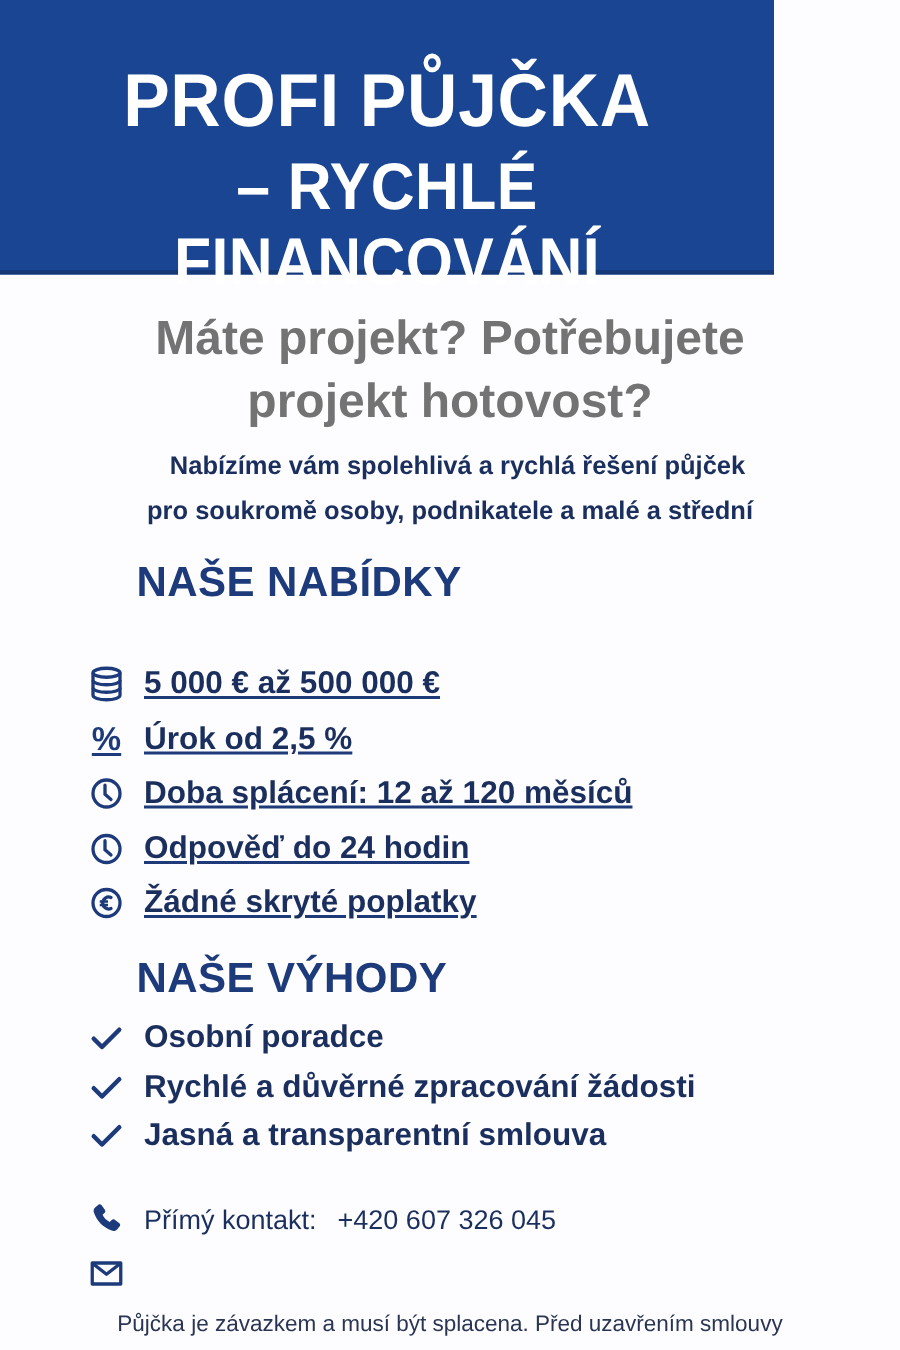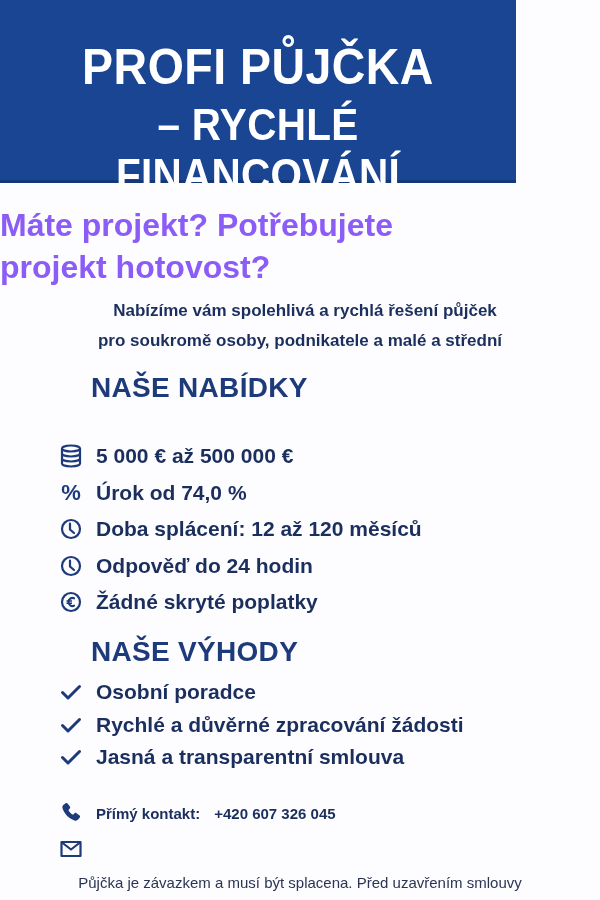--- a/index.html
+++ b/index.html
@@ -18,49 +18,49 @@
       transform: scaleX(0.93);
     }
     .header .line2 {
       position: absolute; left: 0; right: 0; top: 100px;
       font-size: 44px; font-weight: bold; letter-spacing: 0.3px;
       transform: scaleX(0.92);
     }
 
     .subtitle {
       position: absolute; left: 0; right: 0; top: 204px;
-      font-size: 32px; font-weight: bold; line-height: 42px;
-      color: #8b5cf6;
+      text-align: center; font-size: 32px; font-weight: bold; line-height: 42px;
+      color: #737373;
     }
     .intro {
       position: absolute; left: 0; right: 0; top: 296px;
       text-align: center; font-size: 17px; font-weight: bold; line-height: 30px;
       color: #1b2f5e;
     }
     .intro .l1 { padding-left: 10px; }
 
     .section-title {
       position: absolute; left: 91px;
       font-size: 28px; font-weight: bold; color: #1d3a7a; letter-spacing: 0.3px;
     }
     .offers-title { top: 372px; }
     .benefits-title { top: 636px; }
 
     .list { position: absolute; left: 58px; list-style: none; }
     .list li { height: 36.5px; display: flex; align-items: center; }
     .list .ico { width: 26px; height: 26px; margin-right: 12px; display: flex; align-items: center; justify-content: center; color: #1d3a7a; }
     .list .txt { font-size: 21px; font-weight: bold; color: #1b2f5e; white-space: nowrap; }
-    .offers-list { top: 438px; }
+    .offers-list { top: 438px; text-decoration: underline; }
     .benefits-list { top: 676px; }
     .benefits-list li { height: 32.5px; }
 
     .contact { position: absolute; left: 58px; top: 795px; list-style: none; }
     .contact li { height: 36px; display: flex; align-items: center; }
     .contact .ico { width: 26px; height: 26px; margin-right: 12px; display: flex; align-items: center; justify-content: center; }
-    .contact .txt { font-size: 15px; font-weight: bold; color: #1b2f5e; white-space: nowrap; }
+    .contact .txt { font-size: 18px; font-weight: normal; color: #1b2f5e; white-space: nowrap; }
     .contact .lbl { margin-right: 14px; }
 
     .disclaimer {
       position: absolute; left: 0; right: 0; top: 872px;
       text-align: center; font-size: 15px; line-height: 22px; color: #2a3553;
     }
   </style>
 </head>
 <body>
 
@@ -90,21 +90,21 @@
         <path d="M2 9.5c0 1.7 4 3 9 3s9-1.3 9-3"></path>
         <path d="M2 14.5c0 1.7 4 3 9 3s9-1.3 9-3"></path>
       </svg>
     </span>
     <span class="txt">5 000 € až 500 000 €</span>
   </li>
   <li>
     <span class="ico">
       <span style="font-size:22px;font-weight:bold;color:#1d3a7a;">%</span>
     </span>
-    <span class="txt">Úrok od 74,0 %</span>
+    <span class="txt">Úrok od 2,5 %</span>
   </li>
   <li>
     <span class="ico">
       <svg width="22" height="22" viewBox="0 0 22 22" fill="none" stroke="#1d3a7a" stroke-width="2.2">
         <circle cx="11" cy="11" r="9"></circle>
         <path d="M10 5.5v6l4 3.5" stroke-linecap="round"></path>
       </svg>
     </span>
     <span class="txt">Doba splácení: 12 až 120 měsíců</span>
   </li>

